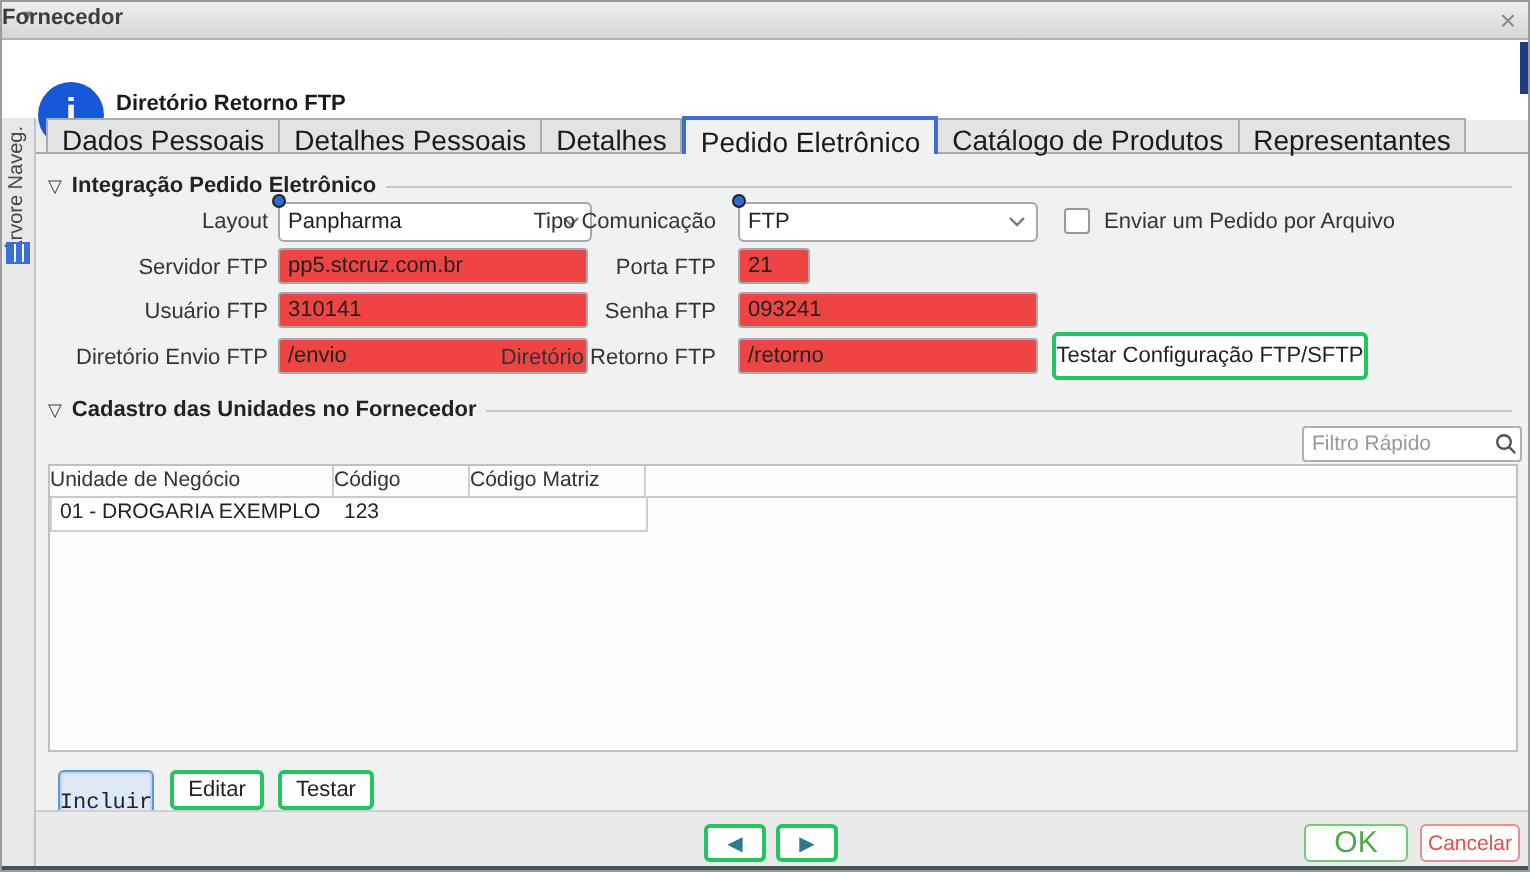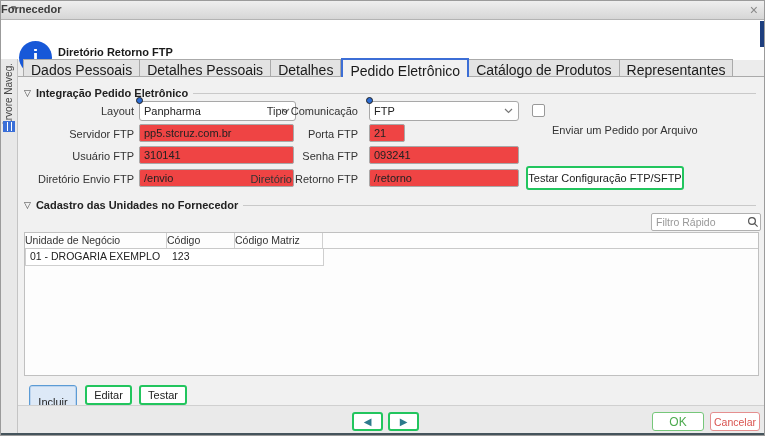--- a/index.html
+++ b/index.html
@@ -97,21 +97,21 @@
   .mag { position:absolute; left:746px; top:215px; }
   
   .tbl { position:absolute; left:23px; top:231px; width:735px; height:144px; background:#fdfdfd; border:1px solid #c0c0c0; }
   .thead { display:flex; height:16px; border-bottom:1px solid #c9c9c9; }
   .th { font-size:10.5px; color:#333; text-align:left; line-height:15px; border-right:1px solid #d0d0d0; }
   .trow { display:flex; width:299px; height:17px; background:#fff; border:1px solid #cfcfcf; border-top:none; margin-left:0px; }
   .td { font-size:10.5px; color:#222; line-height:15px; padding-left:4px; white-space:nowrap; overflow:hidden; }
   .c1 { width:142px; } .c2 { width:68px; } .c3 { width:88px; }
   
   .navbtn { width:31px; height:19px; font-size:10px; color:#2d7a8c; }
-  .okbtn { border:1px solid #76c77a; color:#4daa4f; font-size:12px; }
+  .okbtn { border:1px solid #76c77a; color:#4daa4f; font-size:15px; }
   .cancelbtn { border:1px solid #e58f8f; color:#d9534f; font-size:10.5px; }
 </style>
 </head>
 <body>
 
 <div id="window">
 
   <div class="titlebar">
     <span class="menu-tri">▾</span>
     <div class="title">Fornecedor</div>
@@ -159,21 +159,21 @@
   <div class="lbl" style="left:250px; top:104px; width:107px;">Tipo Comunicação</div>
   <div class="combo" style="left:368px; top:100px; width:150px;">
     <span class="badge"></span>
     <span>FTP</span>
     <svg class="chev" width="9" height="6">
         <polyline points="1,1 4.5,4.5 8,1" fill="none" stroke="#777" stroke-width="1.2"></polyline>
       </svg>
   </div>
 
   <div class="cbox" style="left:531px; top:103px;"></div>
-  <div class="cbox-lbl" style="left:551px; top:104px;margin-top:19px;">Enviar um Pedido por Arquivo</div>
+  <div class="cbox-lbl" style="left:551px; top:104px;">Enviar um Pedido por Arquivo</div>
 
   <div class="lbl" style="left:30px; top:127px; width:103px;">Servidor FTP</div>
   <input class="inp" style="left: 138px; top: 123px; width: 155px;" value="pp5.stcruz.com.br">
   <div class="lbl" style="left:280px; top:127px; width:77px;">Porta FTP</div>
   <input class="inp" style="left: 368px; top: 123px; width: 36px;" value="21">
 
   <div class="lbl" style="left:30px; top:149px; width:103px;">Usuário FTP</div>
   <input class="inp" style="left: 138px; top: 145px; width: 155px;" value="310141">
   <div class="lbl" style="left:280px; top:149px; width:77px;">Senha FTP</div>
   <input class="inp" style="left: 368px; top: 145px; width: 150px;" value="093241">
@@ -201,21 +201,21 @@
       <div class="th c1">Unidade de Negócio</div>
       <div class="th c2">Código</div>
       <div class="th c3">Código Matriz</div>
     </div>
     <div class="trow">
       <div class="td c1">01 - DROGARIA EXEMPLO</div>
       <div class="td c2">123</div>
     </div>
   </div>
 
-  <div class="btn primary" style="left:28px; top:384px; width:48px; height:33px;">Incluir</div>
+  <div class="btn primary" style="left:28px; top:384px; width:48px; height:33px;font-family:Liberation Mono, monospace;">Incluir</div>
   <div class="btn" style="left:84px; top:384px; width:47px; height:20px;">Editar</div>
   <div class="btn" style="left:138px; top:384px; width:48px; height:20px;">Testar</div>
 
   <div class="bottombar"></div>
   <div class="btn navbtn" style="left:351px; top:411px;">
     <span>◀</span>
   </div>
   <div class="btn navbtn" style="left:387px; top:411px;">
     <span>▶</span>
   </div>

